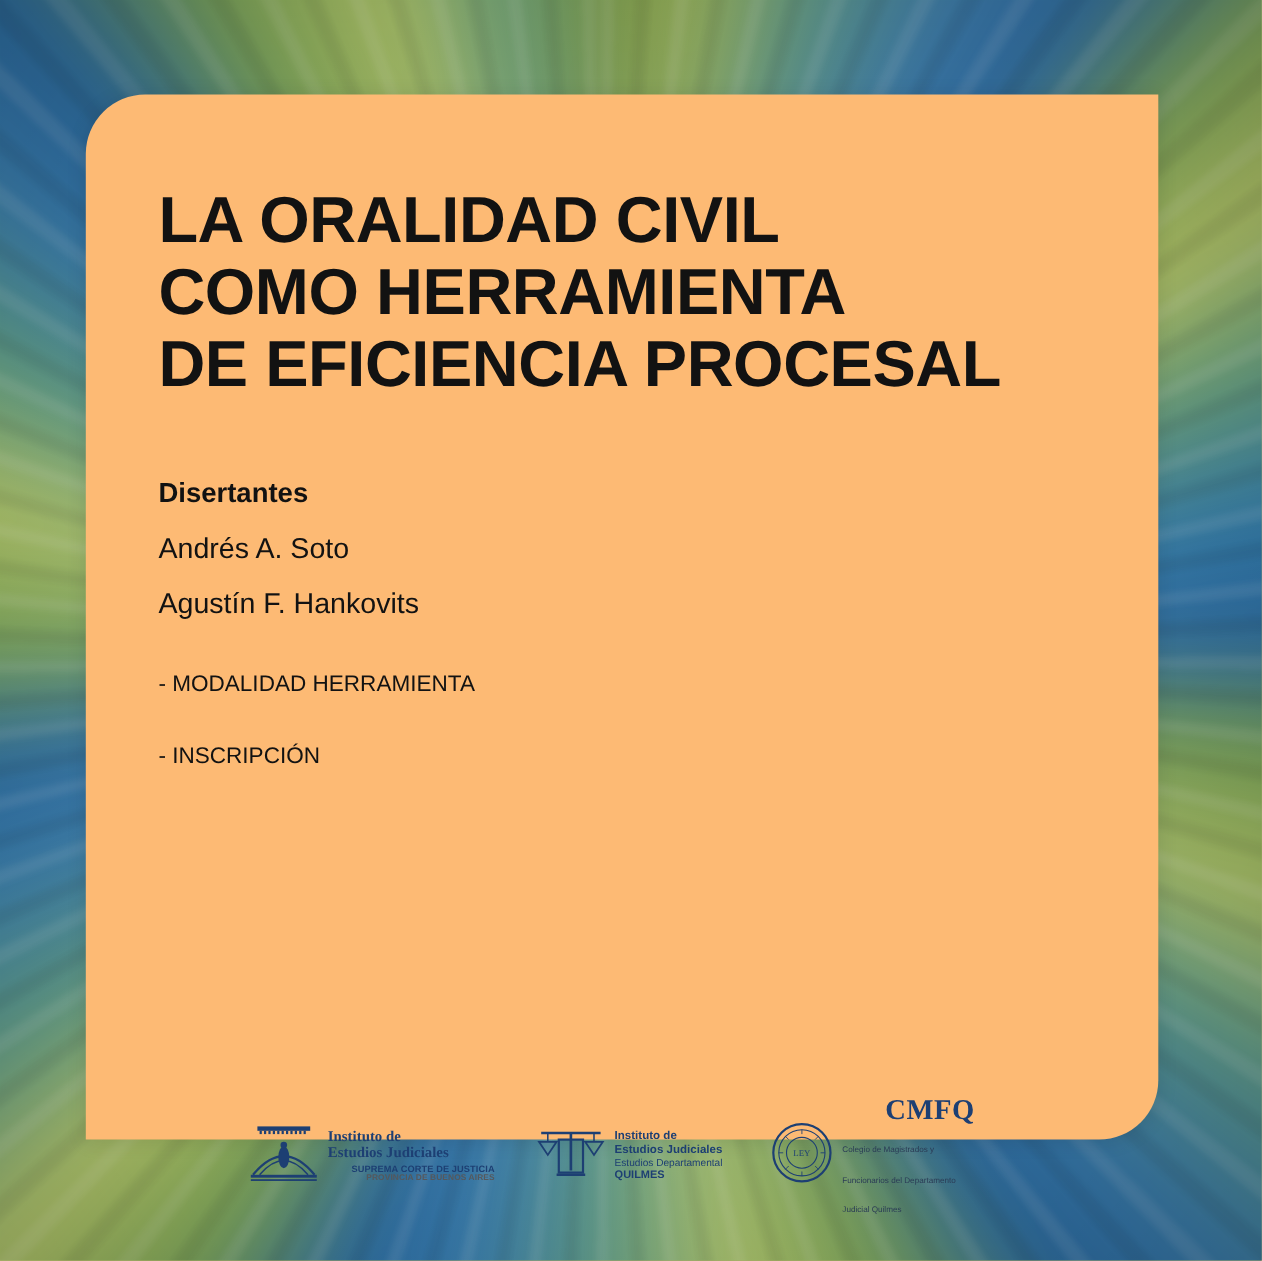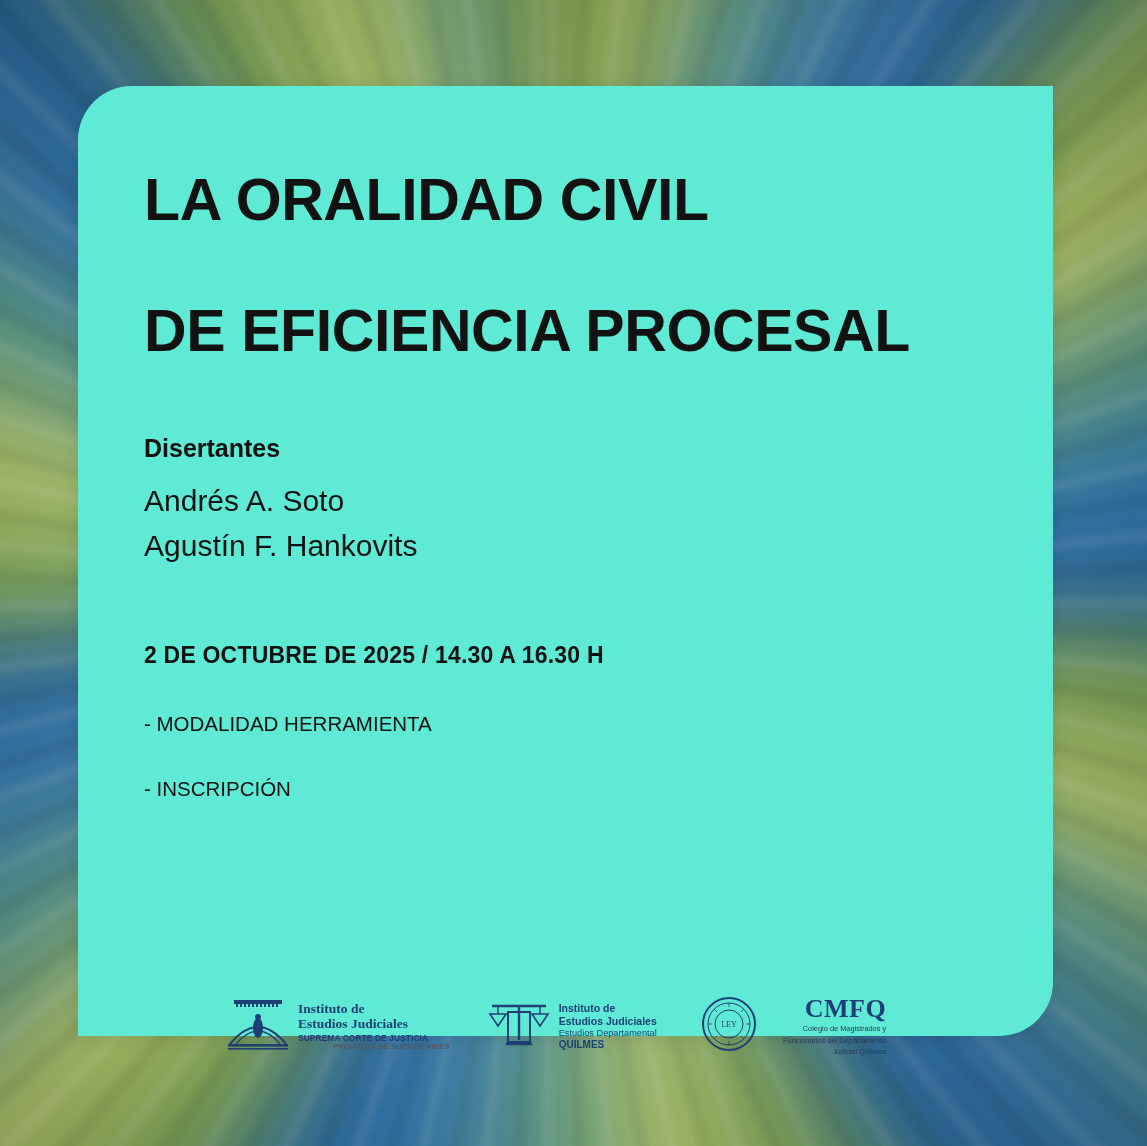--- a/index.html
+++ b/index.html
@@ -91,21 +91,21 @@
       rgba(0,0,0,0.22) 100%);
   }
 
   
   .card {
     position: absolute;
     left: 78px;
     top: 86px;
     width: 975px;
     height: 950px;
-    background: #5eead4;
+    background: #fdba74;
     border-top-left-radius: 54px;
     border-bottom-right-radius: 54px;
     border-top-right-radius: 0;
     border-bottom-left-radius: 0;
     box-shadow: 0 2px 18px rgba(0,0,0,0.10);
   }
 
   .content {
     position: absolute;
     left: 66px;
@@ -127,24 +127,25 @@
     margin-top: 72px;
   }
   .speakers .lead {
     font-size: 25px;
     font-weight: 700;
     color: #121212;
     line-height: 1.0;
     margin-bottom: 18px;
   }
   .speakers .name {
-    font-size: 30px;
+    font-size: 26px;
     font-weight: 400;
     color: #121212;
     line-height: 1.48;
+    margin-top: 11px;
   }
 
   .datetime {
     margin-top: 74px;
     font-size: 23px;
     font-weight: 700;
     color: #121212;
     letter-spacing: 0.2px;
   }
 
@@ -182,20 +183,21 @@
     font-size: 13.5px;
     color: #1d3f73;
   }
   .logo-iej .t2 {
     font-family: "Liberation Sans", sans-serif;
     font-weight: 700;
     font-size: 8.4px;
     color: #1d3f73;
     letter-spacing: 0.1px;
     margin-top: 2px;
+    text-align: right;
   }
   .logo-iej .t3 {
     font-family: "Liberation Sans", sans-serif;
     font-weight: 700;
     font-size: 7.6px;
     color: #55585c;
     letter-spacing: 0.1px;
     padding-left: 35px;
   }
 
@@ -229,50 +231,48 @@
     font-size: 26px;
     color: #1d3f73;
     letter-spacing: 0.5px;
     line-height: 1.0;
     margin-left: 39px;
   }
   .logo-cmfq .c2 {
     font-size: 7.4px;
     color: #2a3b55;
     line-height: 1.3;
-    margin-top: 2px;
-    text-align: right;
+    margin-top: 18px;
   }
 </style>
 </head>
 <body>
 
 <div class="poster">
 
   <div class="bg"></div>
   <div class="bg-streaks"></div>
   <div class="bg-vignette"></div>
 
   <div class="card">
 
     <div class="content">
 
       <h1 class="title">
         <span>LA ORALIDAD CIVIL</span><br>
-        <br>
+        <span>COMO HERRAMIENTA</span><br>
         <span>DE EFICIENCIA PROCESAL</span>
       </h1>
 
       <div class="speakers">
         <div class="lead">Disertantes</div>
         <div class="name">Andrés A. Soto</div>
         <div class="name">Agustín F. Hankovits</div>
       </div>
 
-      <div class="datetime">2 DE OCTUBRE DE 2025 / 14.30 A 16.30 H</div>
 
       <div class="block modality">
         <div>- MODALIDAD HERRAMIENTA</div>
       </div>
 
       <div class="block inscription">
         <div>- INSCRIPCIÓN</div>
       </div>
 
     </div>

